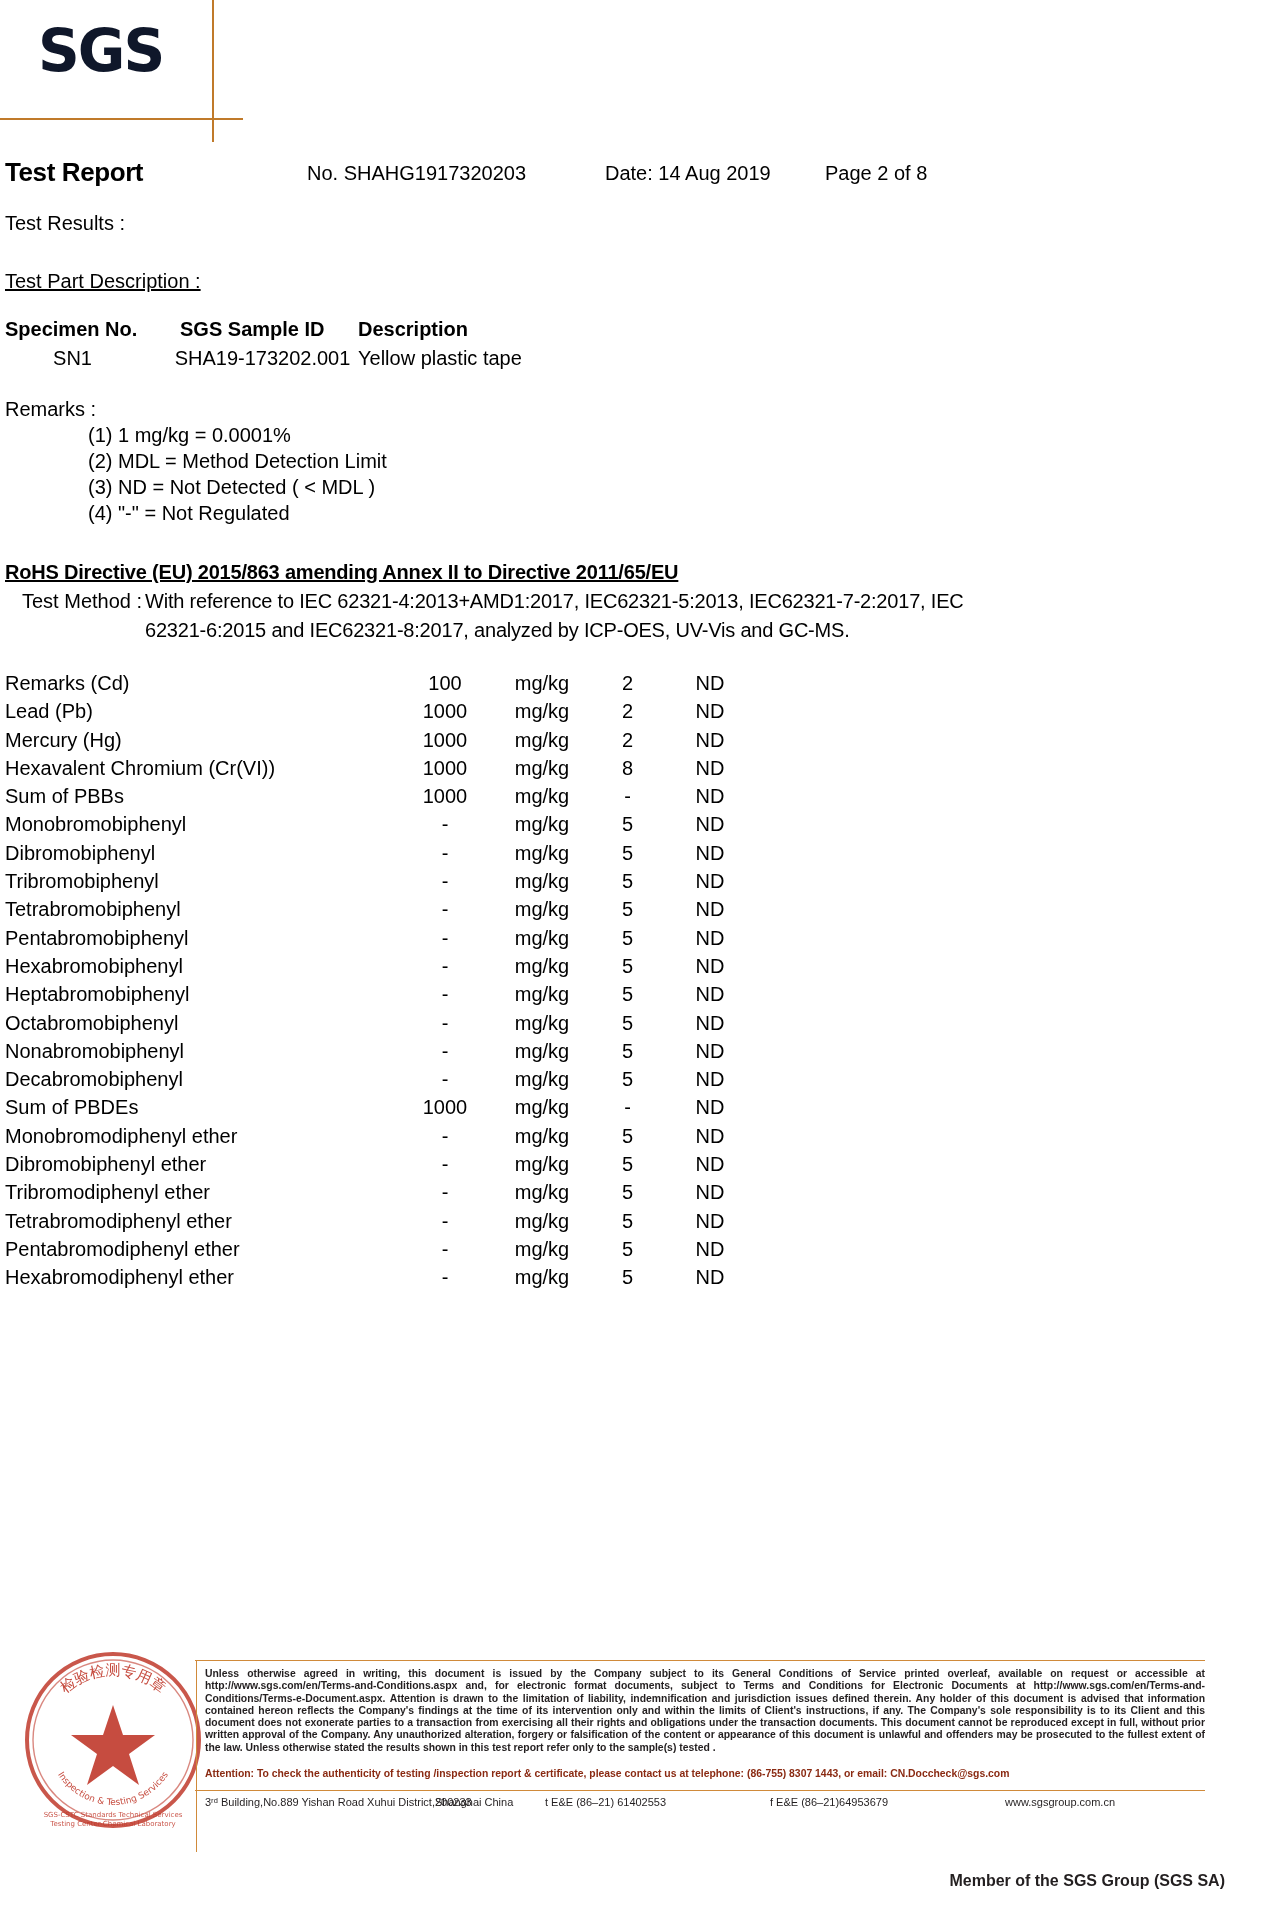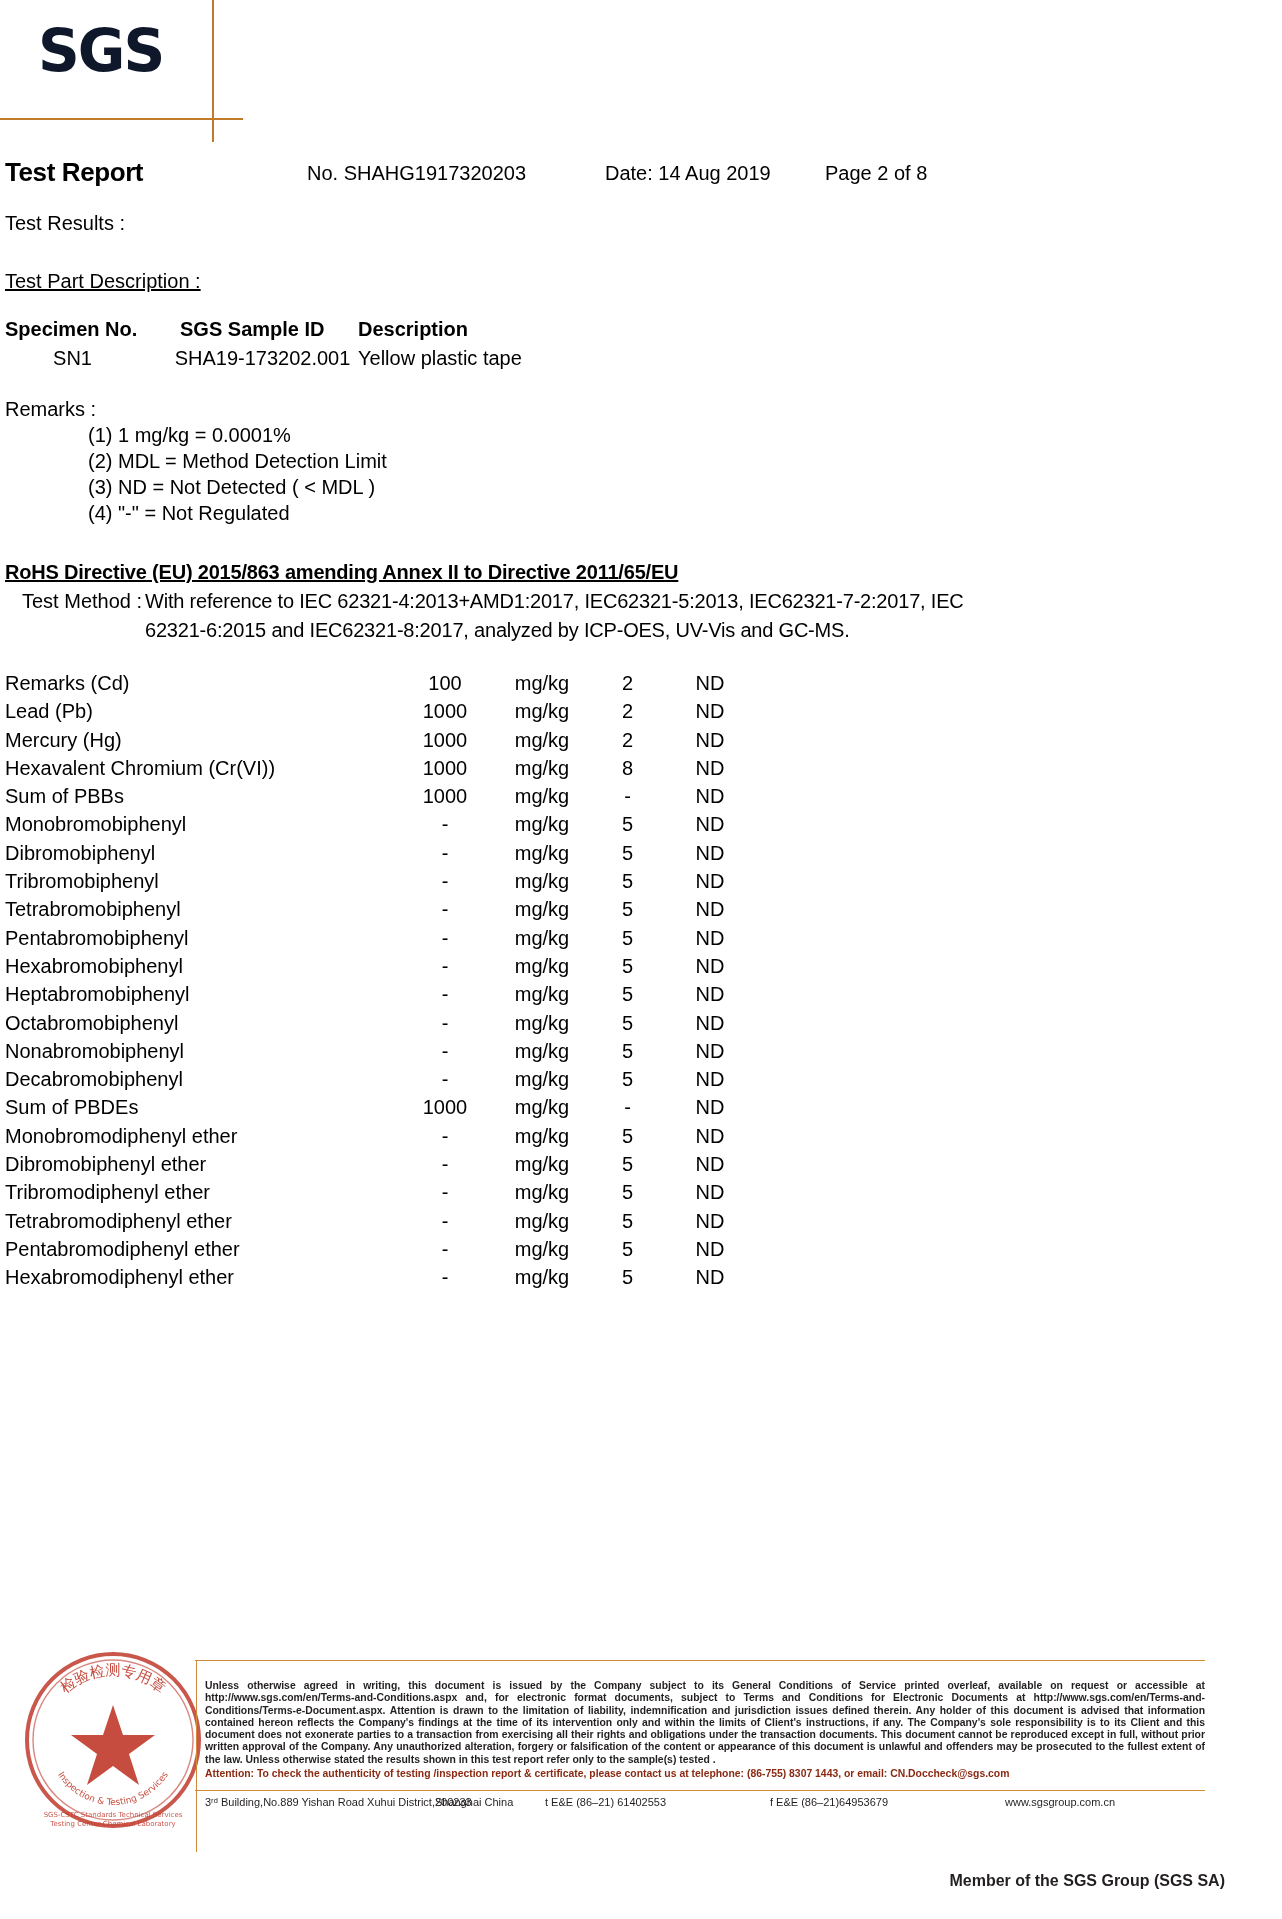--- a/index.html
+++ b/index.html
@@ -225,21 +225,20 @@
     position: absolute;
     left: 205px;
     top: 1668px;
     width: 1000px;
     font-size: 10.4px;
     line-height: 12.3px;
     font-weight: bold;
     color: #231f20;
     text-align: justify;
     font-family: "Liberation Sans", sans-serif;
-    margin-top: 12px;
   }
   .footer-attention {
     position: absolute;
     left: 205px;
     top: 1768px;
     width: 1000px;
     font-size: 10.4px;
     line-height: 12.3px;
     font-weight: bold;
     color: #8a2a12;

